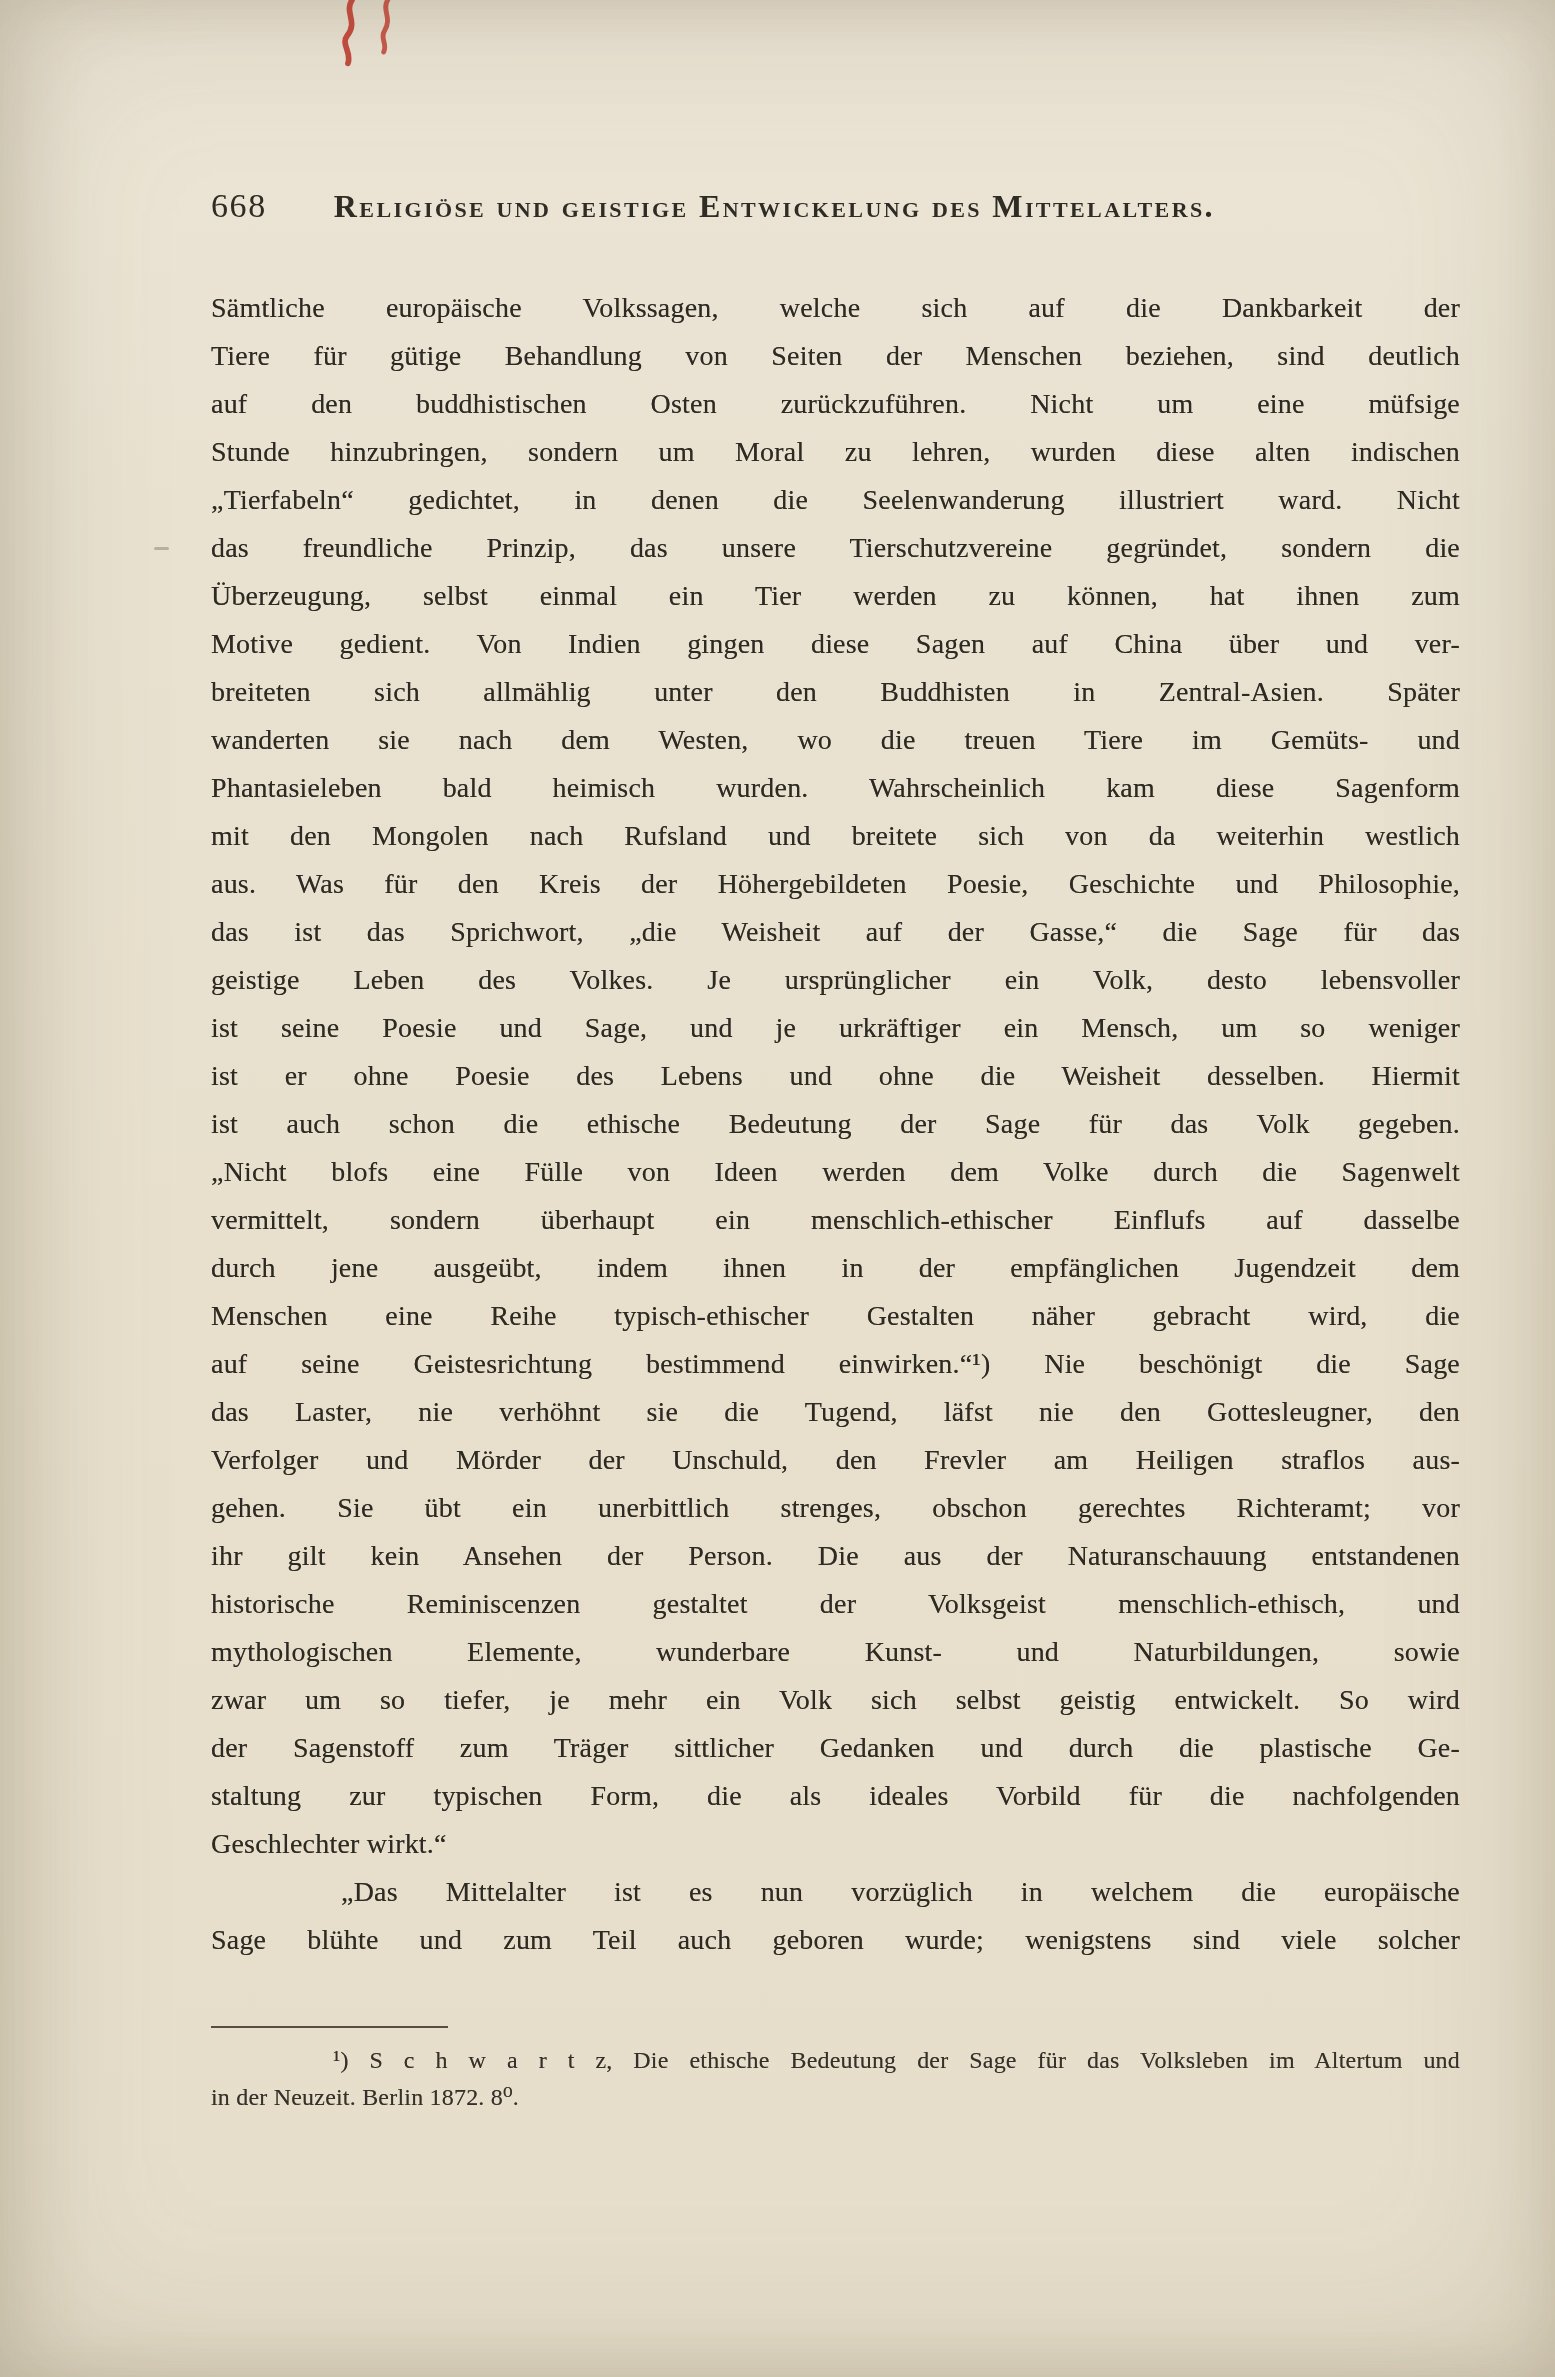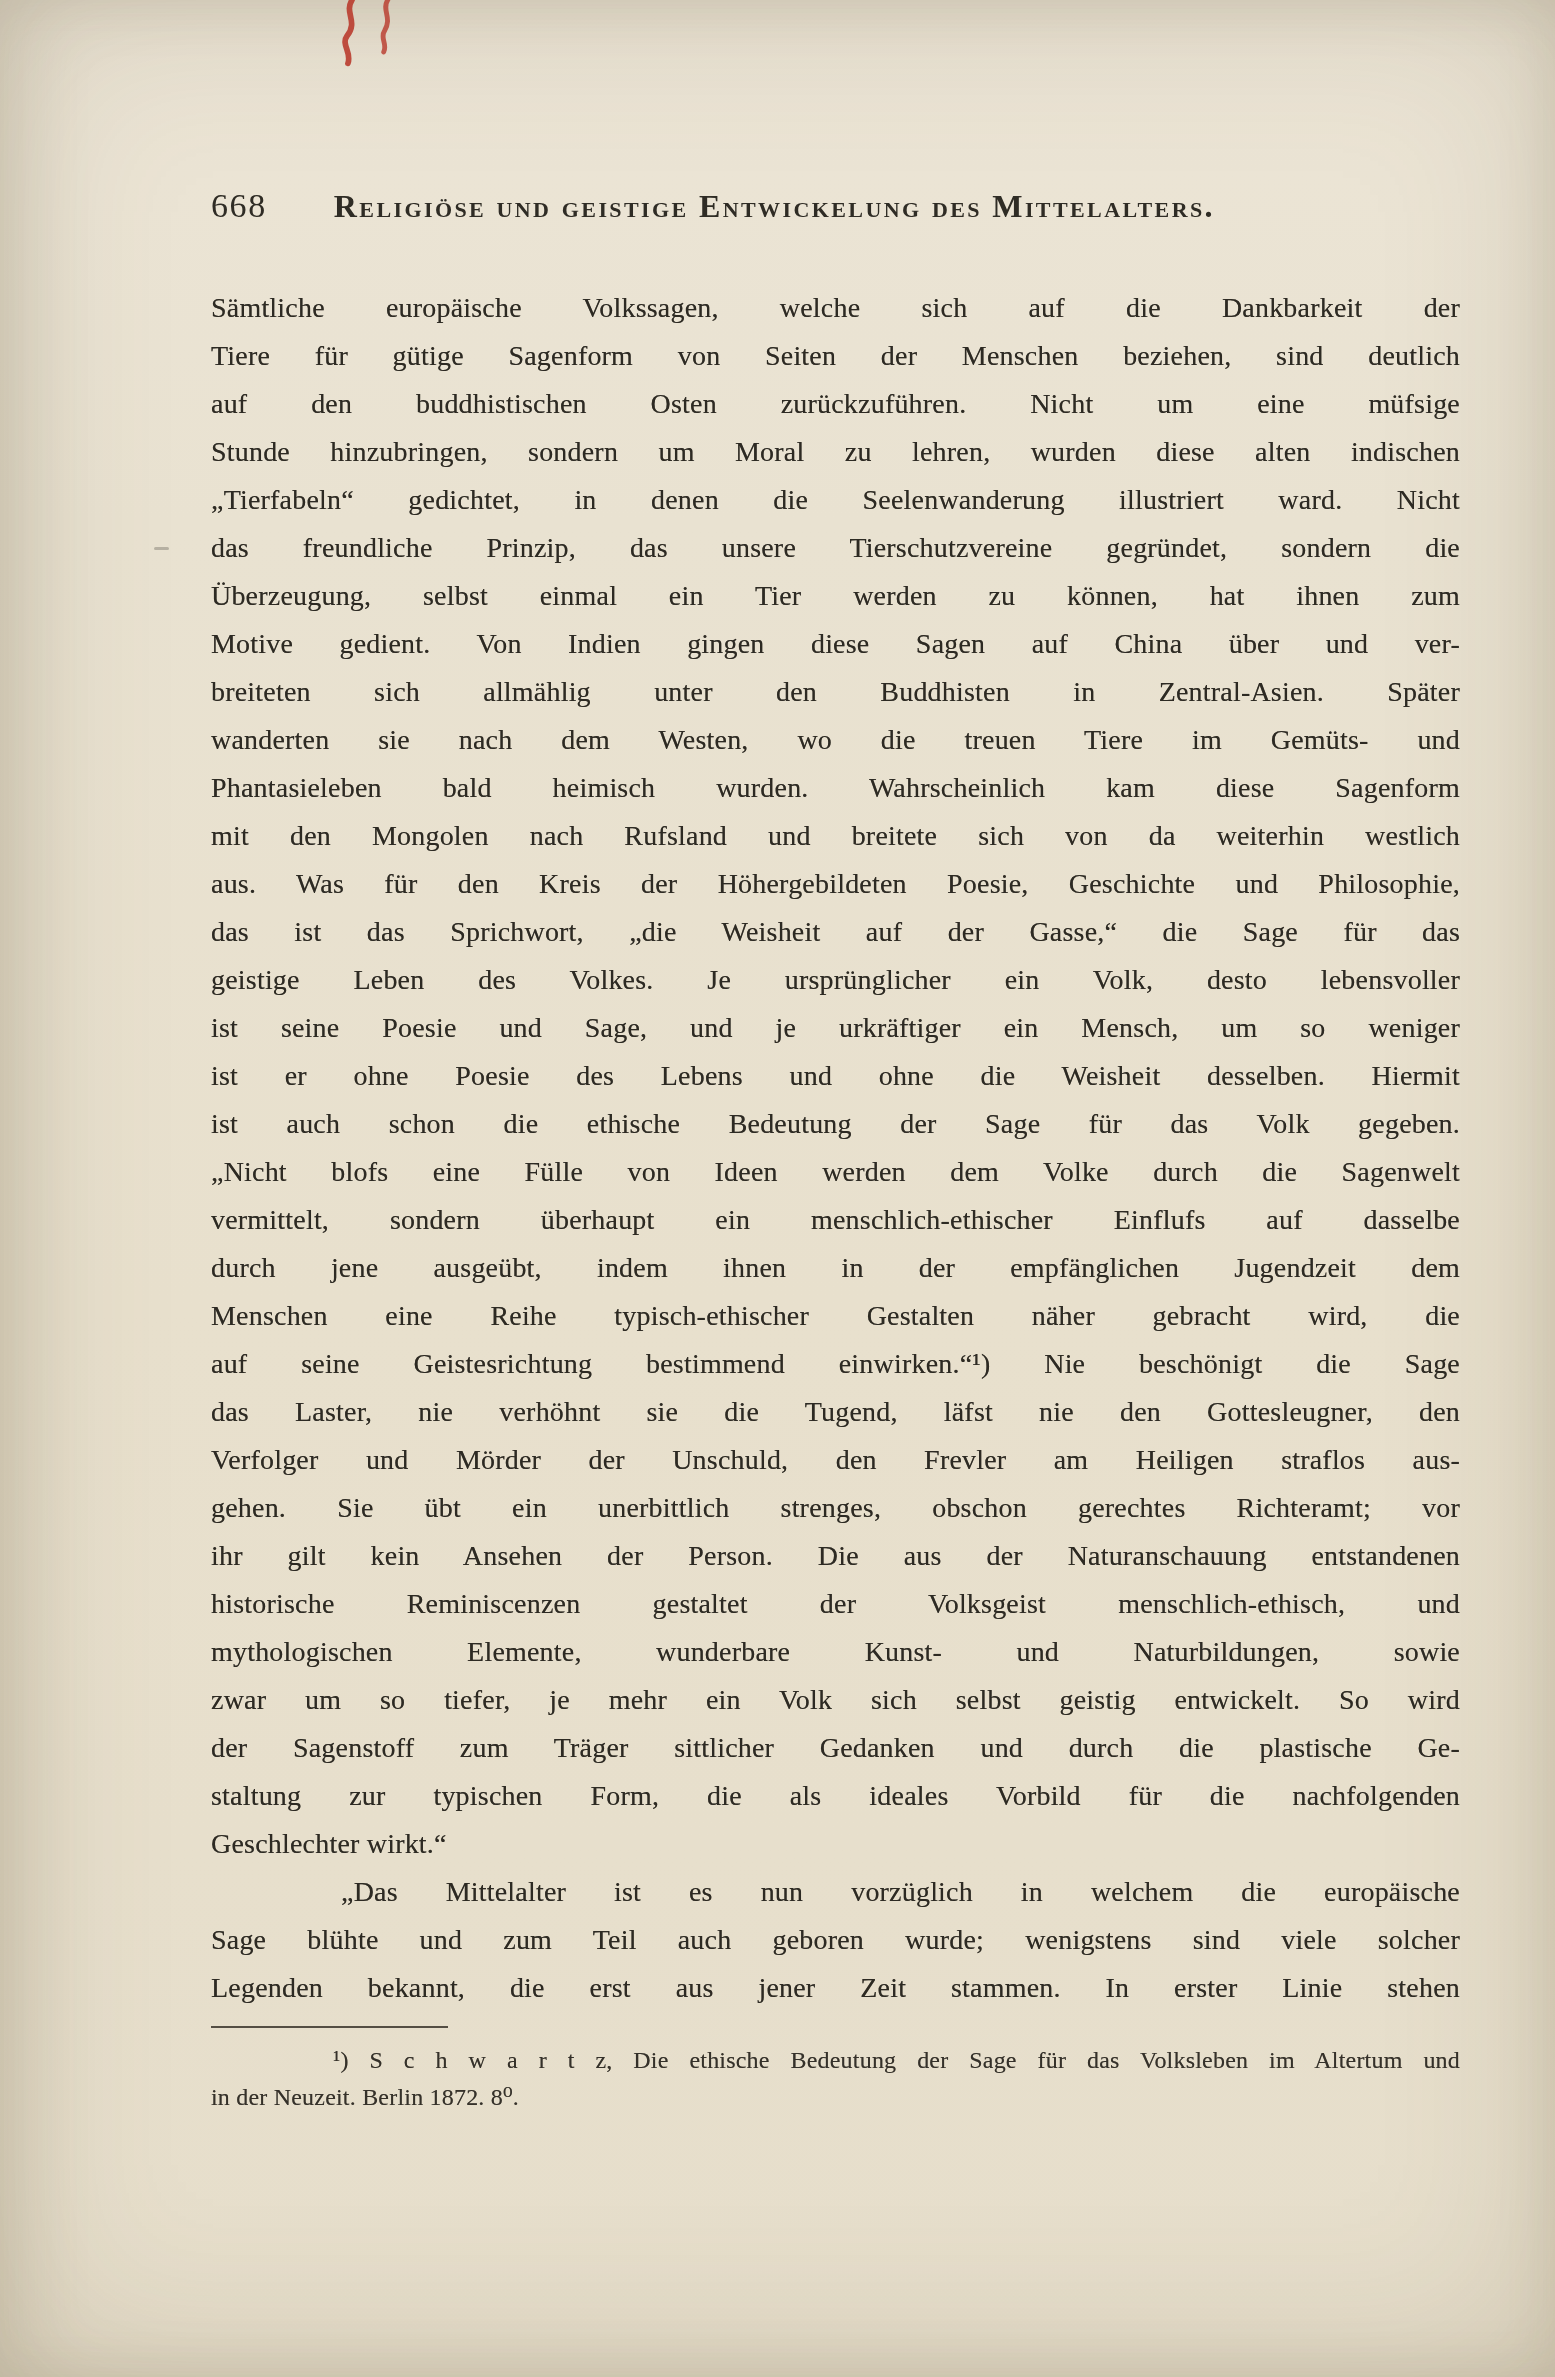--- a/index.html
+++ b/index.html
@@ -122,21 +122,21 @@
   <div class="margin-mark"></div>
 
   <header class="running-header">
     <span class="page-number">668</span>
     <h1 class="chapter-title">Religiöse und geistige Entwickelung des Mittelalters.</h1>
   </header>
 
   <section class="body-text">
       <div class="paragraph">
         <div class="line">Sämtliche europäische Volkssagen, welche sich auf die Dankbarkeit der</div>
-        <div class="line">Tiere für gütige Sagenform von Seiten der Menschen beziehen, sind deutlich</div>
+        <div class="line">Tiere für gütige Behandlung von Seiten der Menschen beziehen, sind deutlich</div>
         <div class="line">auf den buddhistischen Osten zurückzuführen. Nicht um eine müfsige</div>
         <div class="line">Stunde hinzubringen, sondern um Moral zu lehren, wurden diese alten indischen</div>
         <div class="line">„Tierfabeln“ gedichtet, in denen die Seelenwanderung illustriert ward. Nicht</div>
         <div class="line">das freundliche Prinzip, das unsere Tierschutzvereine gegründet, sondern die</div>
         <div class="line">Überzeugung, selbst einmal ein Tier werden zu können, hat ihnen zum</div>
         <div class="line">Motive gedient. Von Indien gingen diese Sagen auf China über und ver-</div>
         <div class="line">breiteten sich allmählig unter den Buddhisten in Zentral-Asien. Später</div>
         <div class="line">wanderten sie nach dem Westen, wo die treuen Tiere im Gemüts- und</div>
         <div class="line">Phantasieleben bald heimisch wurden. Wahrscheinlich kam diese Sagenform</div>
         <div class="line">mit den Mongolen nach Rufsland und breitete sich von da weiterhin westlich</div>
@@ -158,21 +158,20 @@
         <div class="line">historische Reminiscenzen gestaltet der Volksgeist menschlich-ethisch, und</div>
         <div class="line">mythologischen Elemente, wunderbare Kunst- und Naturbildungen, sowie</div>
         <div class="line">zwar um so tiefer, je mehr ein Volk sich selbst geistig entwickelt. So wird</div>
         <div class="line">der Sagenstoff zum Träger sittlicher Gedanken und durch die plastische Ge-</div>
         <div class="line">staltung zur typischen Form, die als ideales Vorbild für die nachfolgenden</div>
         <div class="line last">Geschlechter wirkt.“</div>
       </div>
       <div class="paragraph">
         <div class="line indent">„Das Mittelalter ist es nun vorzüglich in welchem die europäische</div>
         <div class="line">Sage blühte und zum Teil auch geboren wurde; wenigstens sind viele solcher</div>
-        <div class="line">Legenden bekannt, die erst aus jener Zeit stammen. In erster Linie stehen</div>
       </div>
     </section>
 
   <hr class="footnote-rule">
 
   <footer class="footnote">
     <div>
         <div class="fn-line indent">¹) S c h w a r t z, Die ethische Bedeutung der Sage für das Volksleben im Altertum und</div>
         <div class="fn-line last">in der Neuzeit. Berlin 1872. 8⁰.</div>
       </div>

